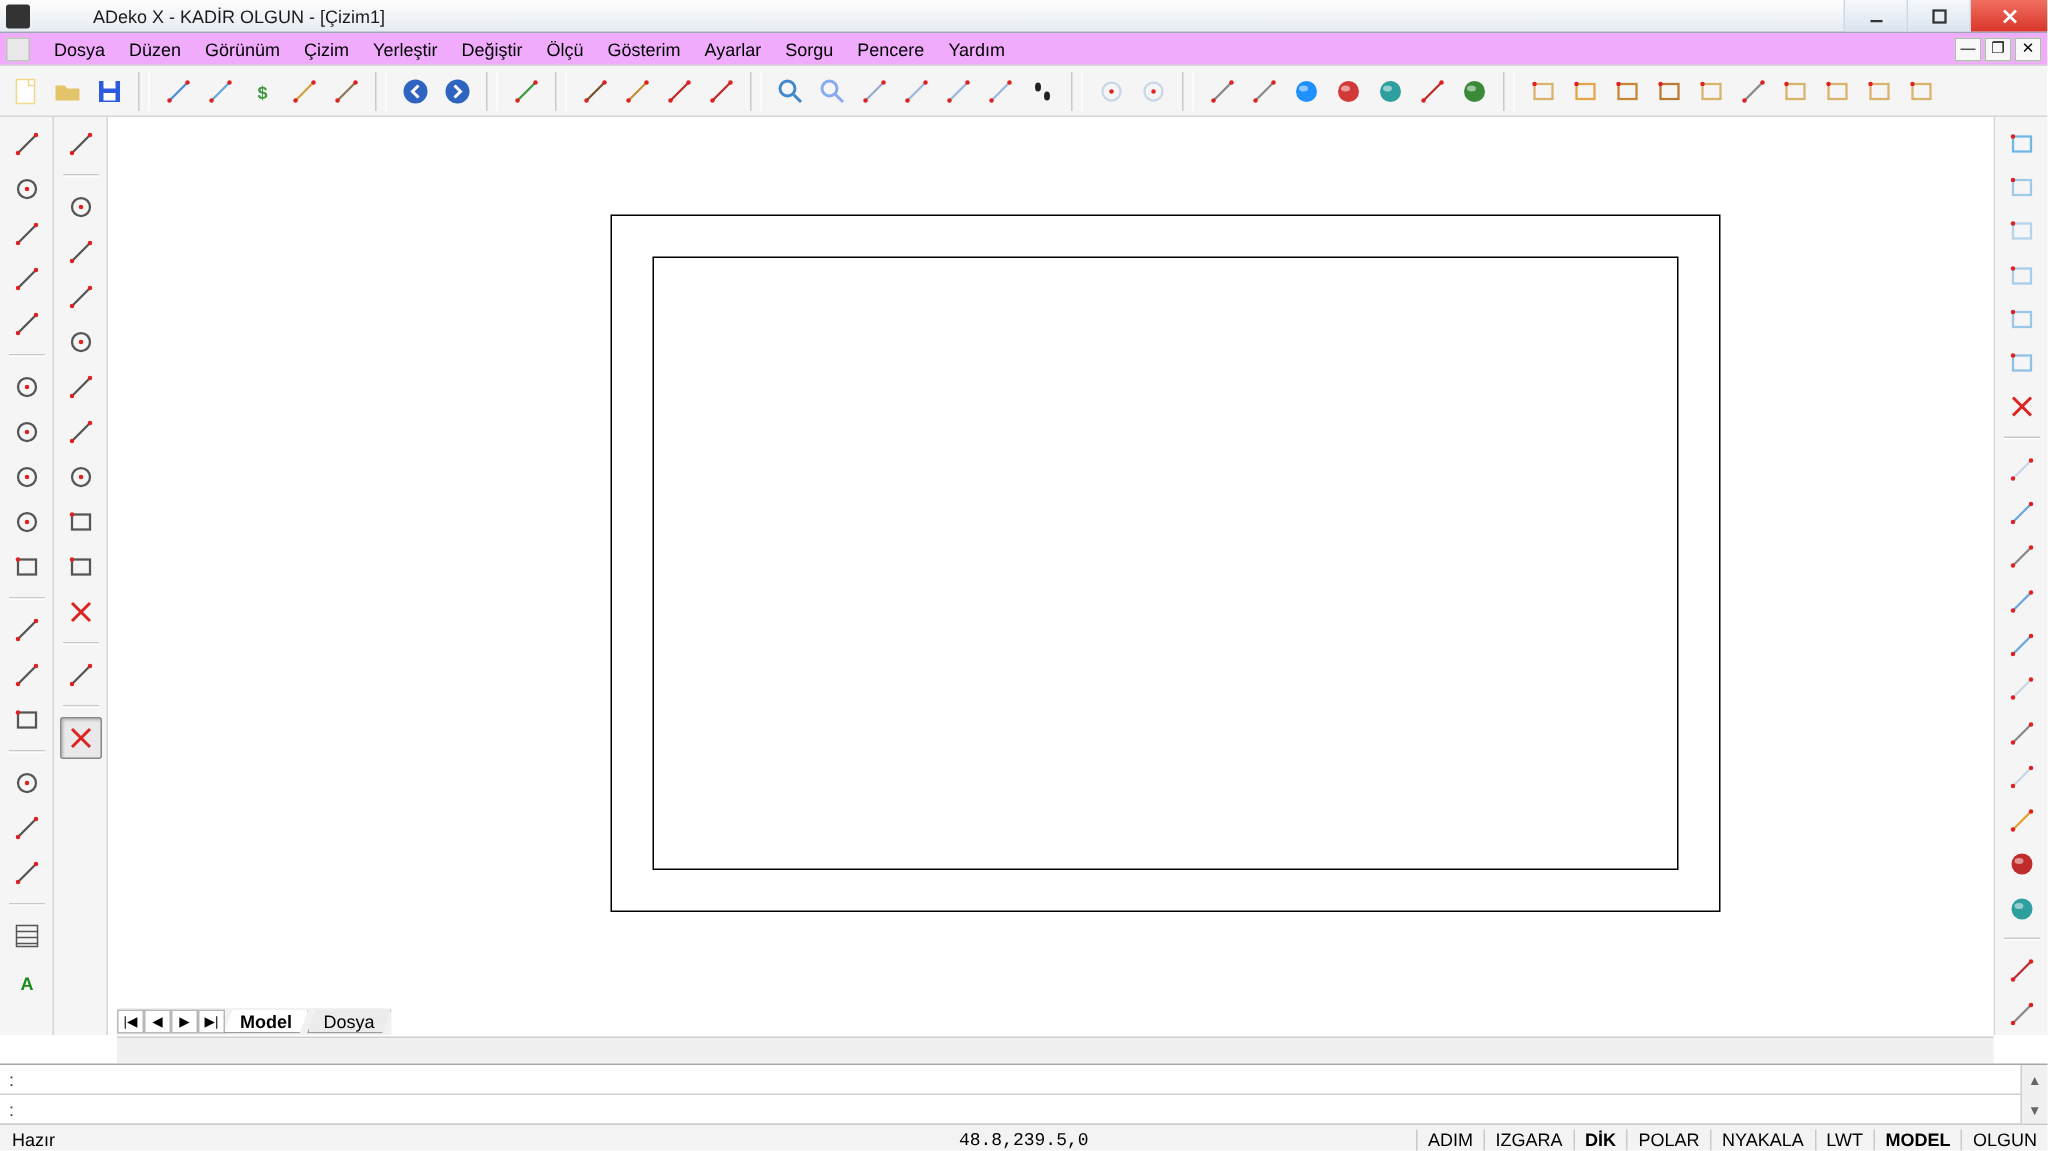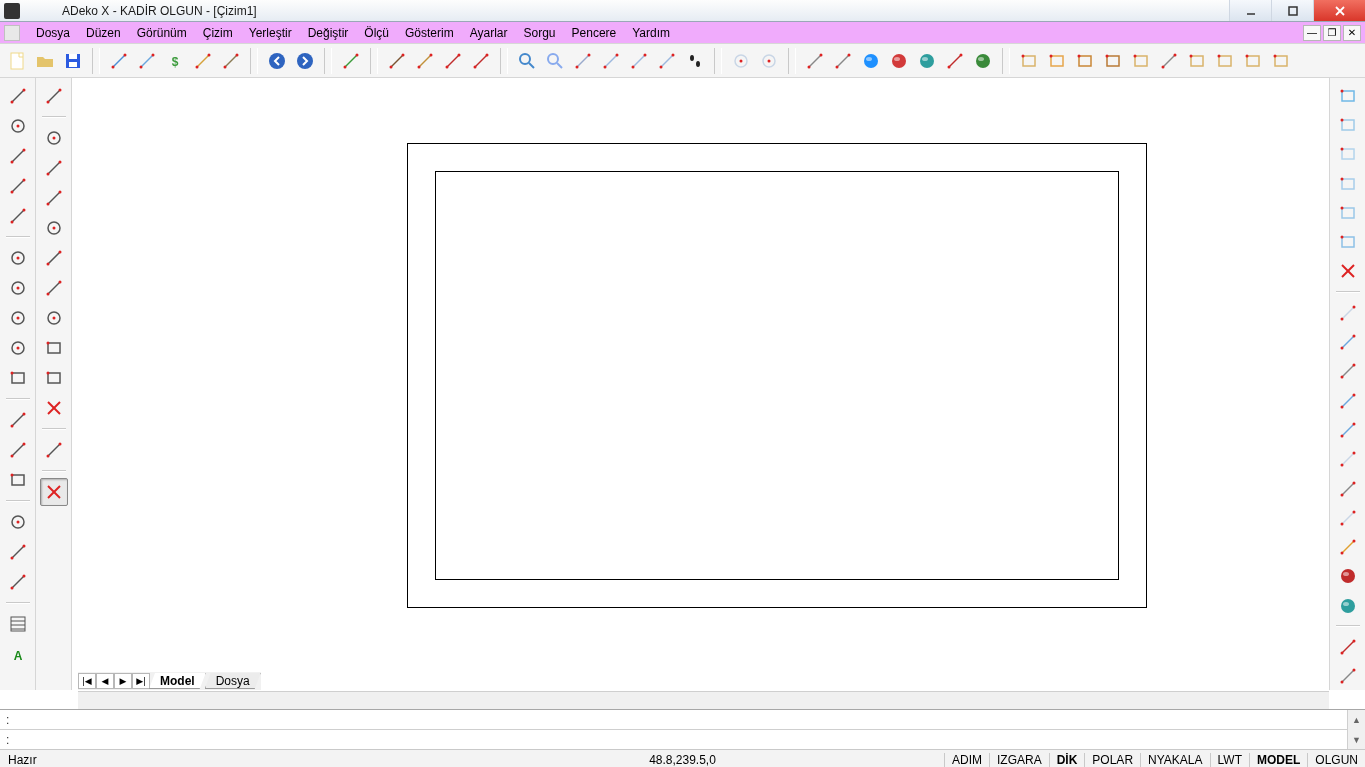--- a/index.html
+++ b/index.html
@@ -50,21 +50,21 @@
   
   .cmd-area { position:absolute; left:0; right:0; bottom:18px; height:40px; background:#fff; border-top:1px solid #a7a7a7; }
   .cmd-line { height:20px; border-bottom:1px solid #cfcfcf; display:flex; align-items:center; padding:0 6px; color:#333; }
   .cmd-line:last-child { border-bottom:none; }
   .cmd-scroll { position:absolute; right:0; top:0; width:18px; height:40px; background:#f0f0f0; border-left:1px solid #cfcfcf; display:flex; flex-direction:column; }
   .cmd-scroll div { flex:1; display:flex; align-items:center; justify-content:center; font-size:9px; color:#666; }
 
   
   .statusbar { position:absolute; left:0; right:0; bottom:0; height:18px; background:#f3f3f3; border-top:1px solid #c9c9c9; display:flex; align-items:flex-end; font-size:11px; }
   .status-left { padding:0 8px; }
-  .status-center { position:absolute; left:50%; transform:translateX(-50%); }
+  .status-center { position:absolute; left:50%; transform:translateX(-50%);font-family:Liberation Mono, monospace; }
   .status-right { margin-left:auto; display:flex; }
   .status-cell { padding:0 7px; border-left:1px solid #c9c9c9; color:#000000; }
   .status-cell.active { color:#000; font-weight:700; }
   .hscroll { position:absolute; left:78px; right:36px; bottom:58px; height:18px; background:#f0f0f0; border-top:1px solid #cfcfcf; }
 </style>
 </head>
 <body>
 
 <div class="titlebar">
   <div class="app-icon"></div>

